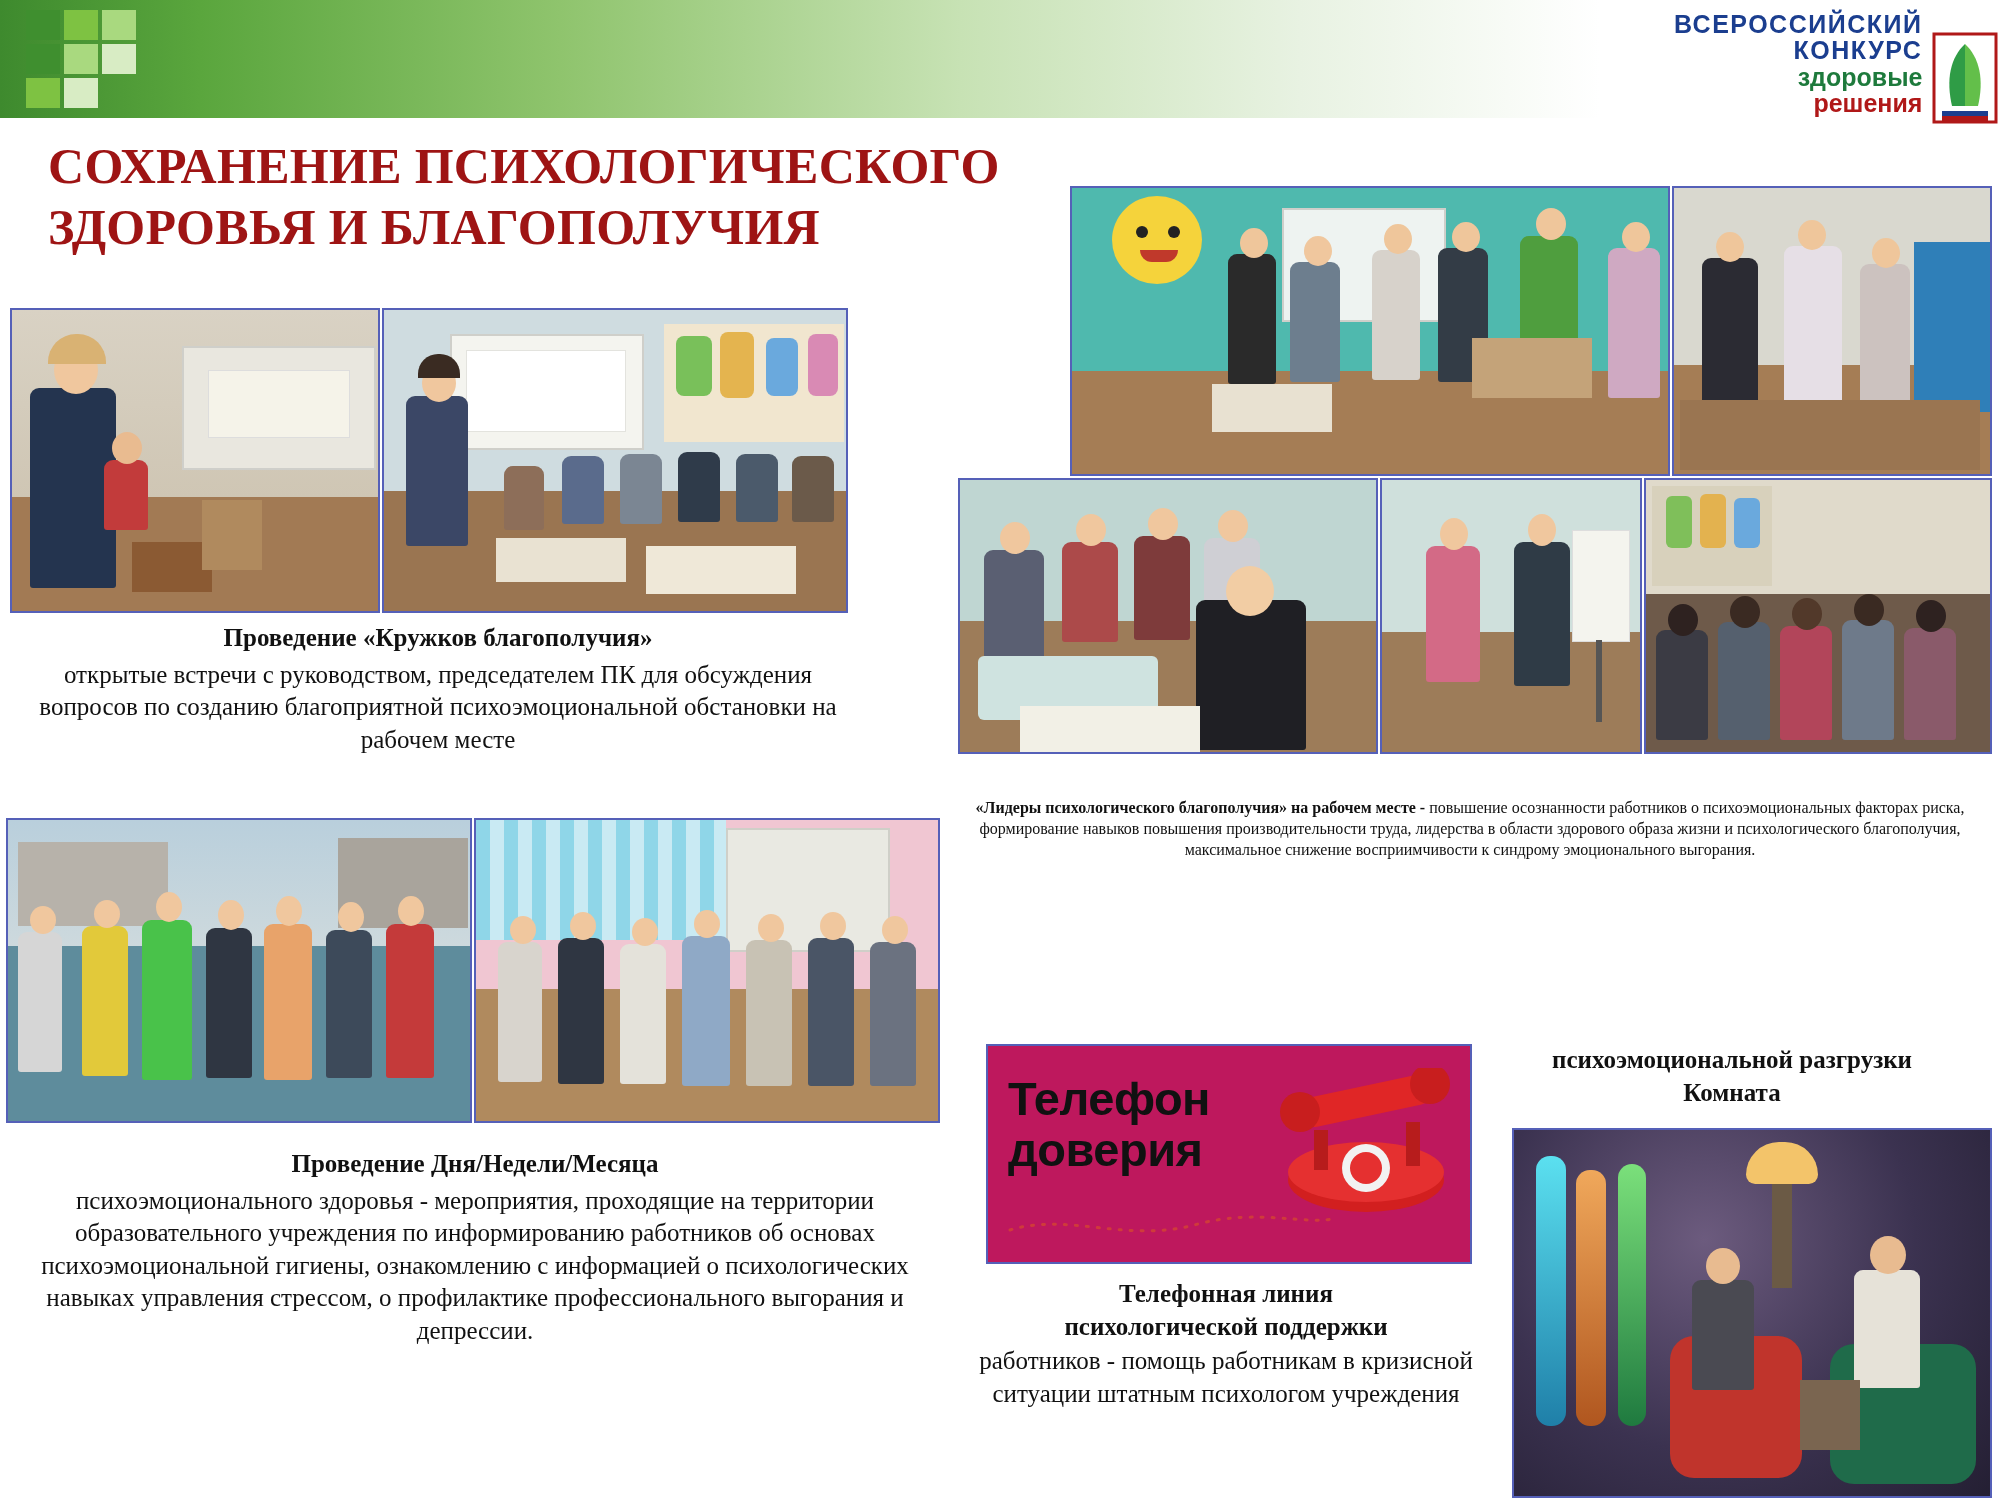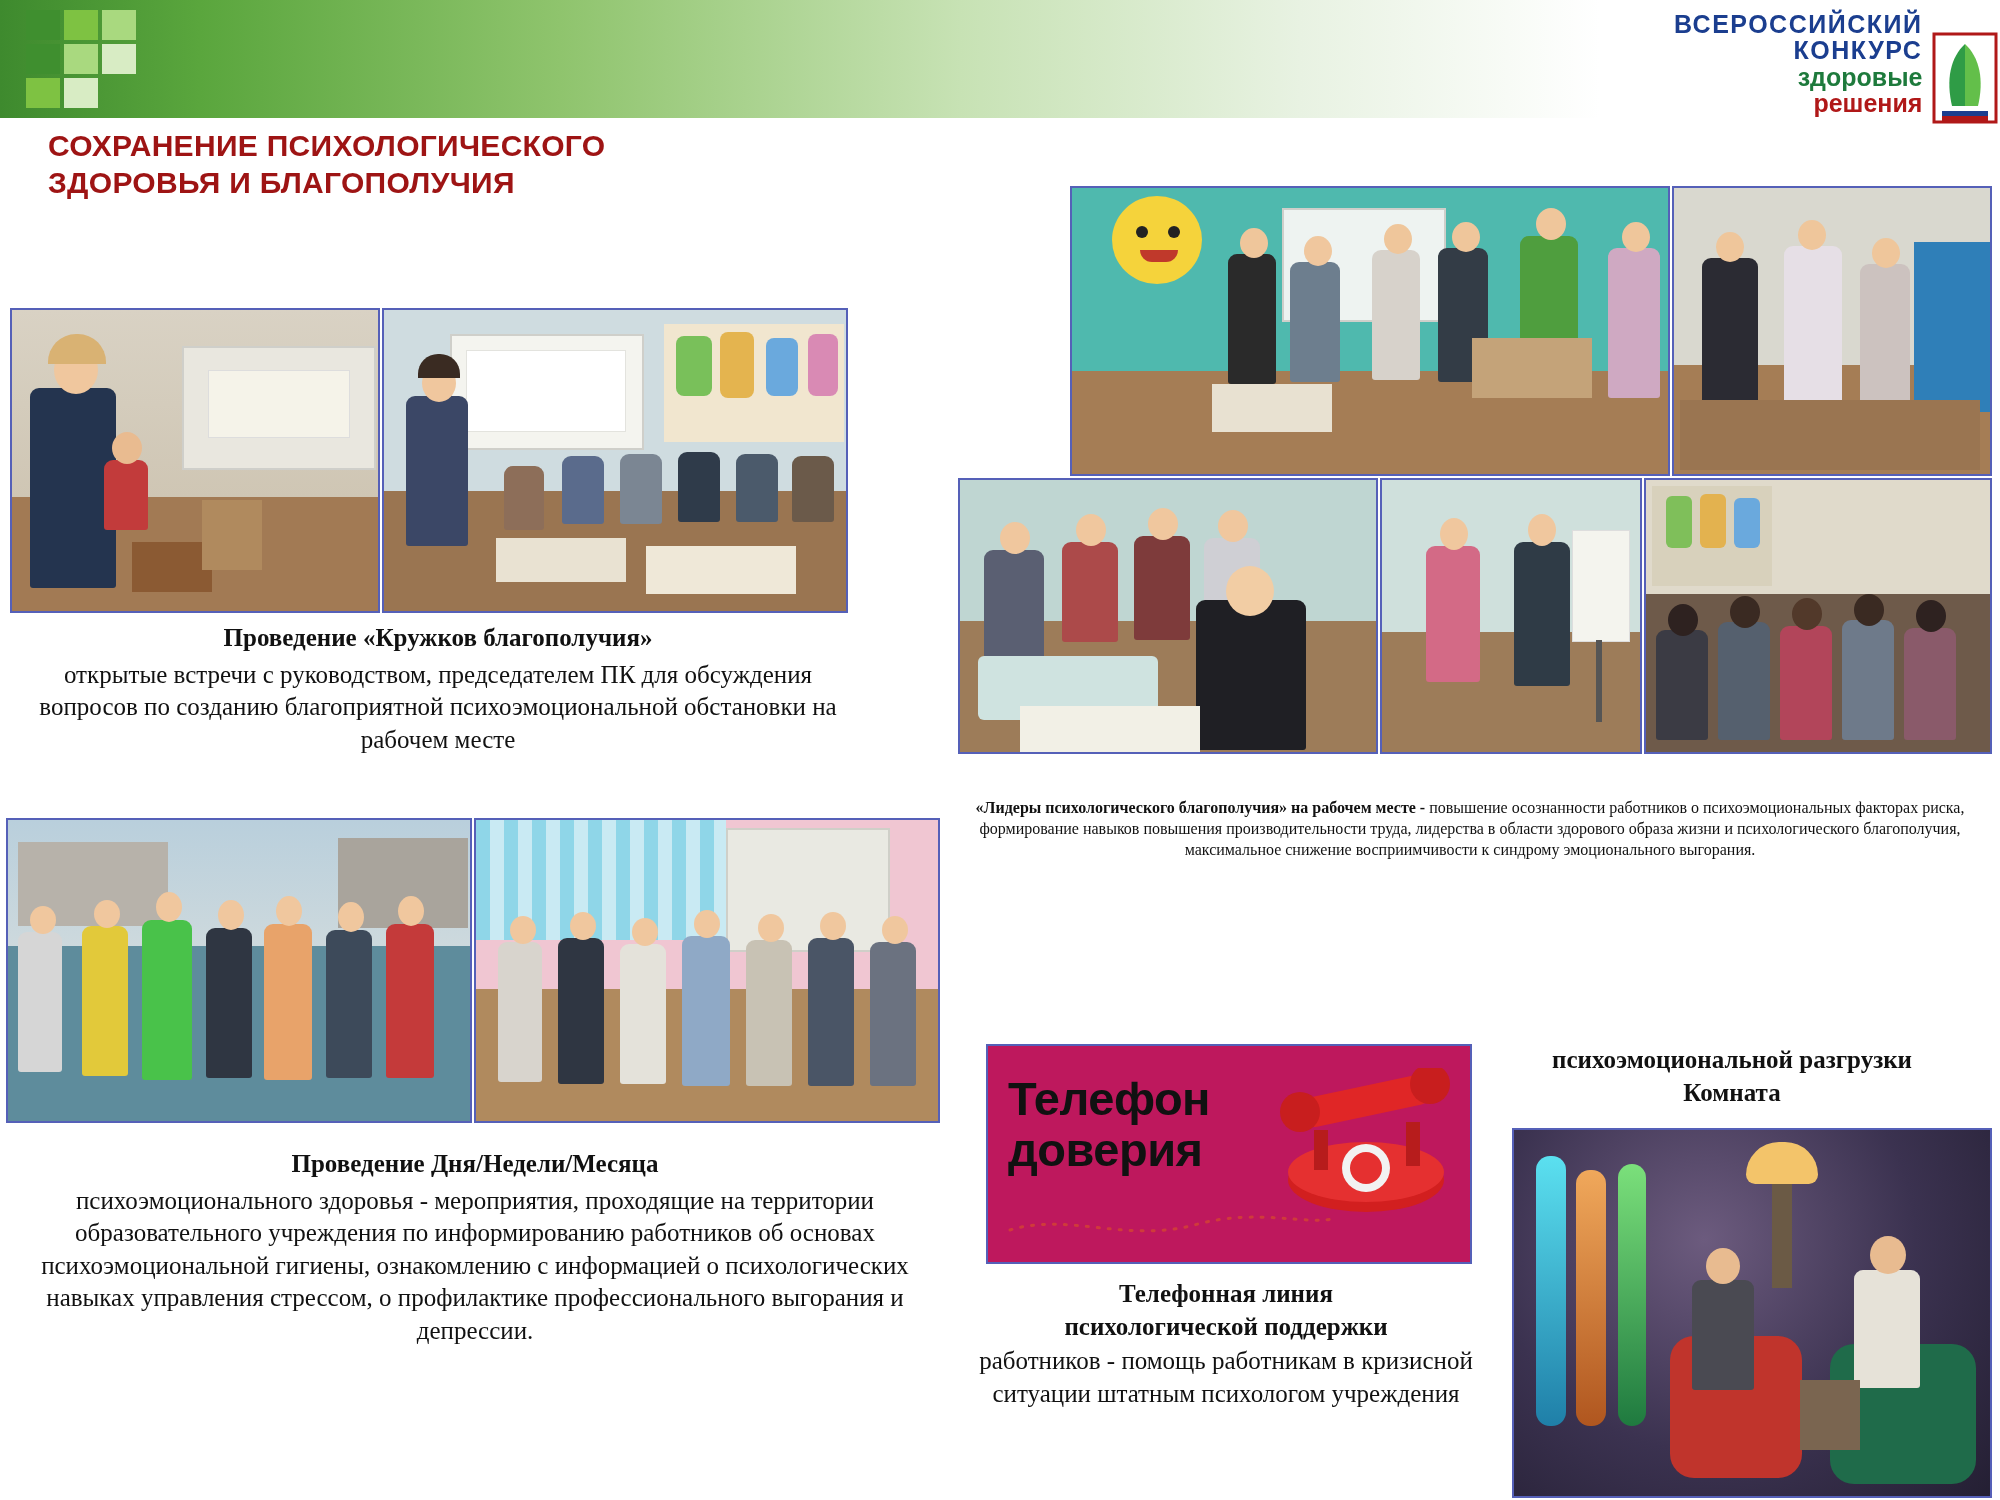--- a/index.html
+++ b/index.html
@@ -57,26 +57,26 @@
   .logo-sub2 { font-size: 25px; color: #b01818; font-weight: bold; }
   .logo-mark {
     width: 66px; height: 92px;
     margin-left: 10px; margin-top: 24px;
     position: relative;
   }
 
   
   .main-title {
     position: absolute;
-    left: 48px; top: 128px;
+    left: 48px; top: 136px;
     width: 1000px;
     color: #9e1414;
-    font-family: Liberation Sans, sans-serif;
+    font-family: Liberation Serif, serif;
     font-weight: bold;
-    font-size: 30px;
+    font-size: 50px;
     line-height: 1.22;
     letter-spacing: 0.3px;
   }
 
   
   .photo {
     position: absolute;
     border: 2px solid #5560b8;
     box-sizing: border-box;
     overflow: hidden;

